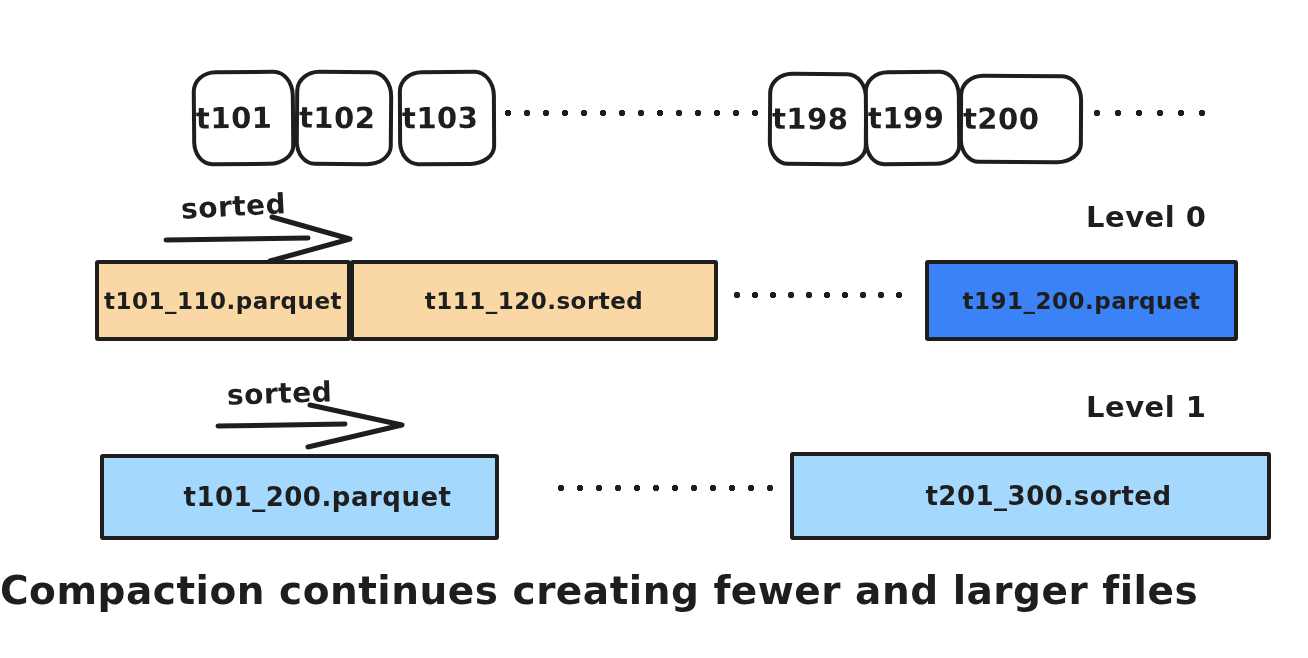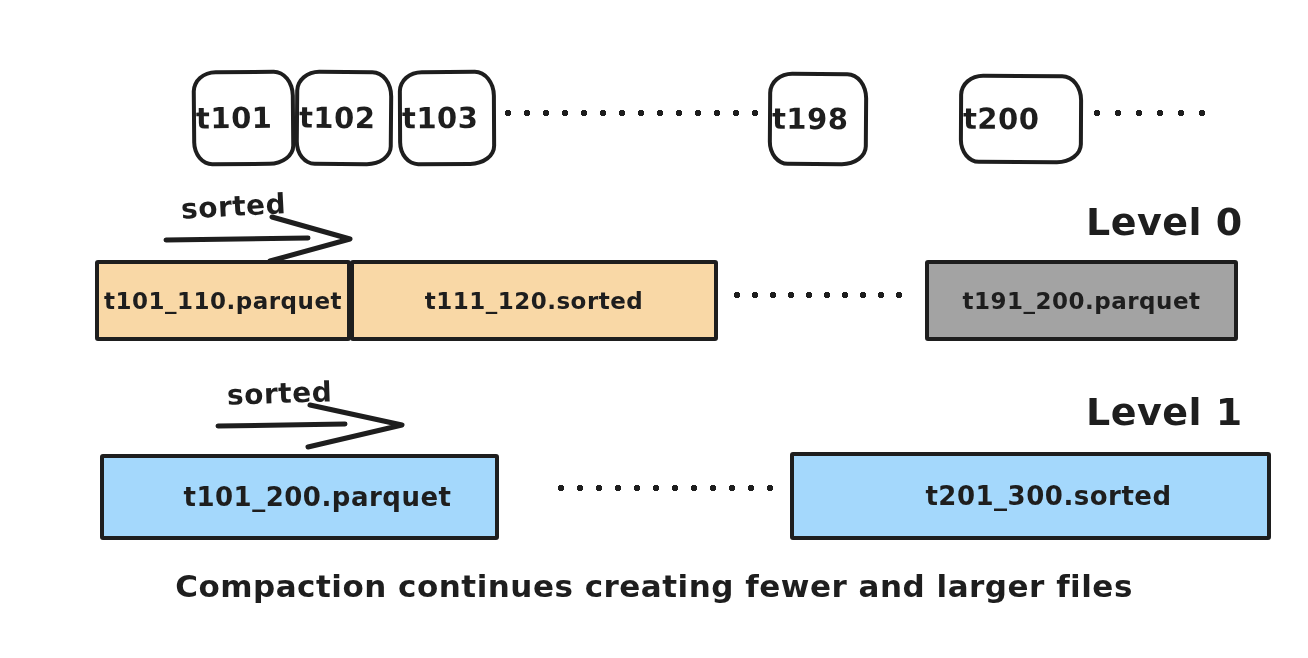--- a/index.html
+++ b/index.html
@@ -45,29 +45,28 @@
     background-repeat: repeat-x;
     background-size: 19px 14px;
   }
   .hand-label {
     position: absolute;
     font-weight: bold;
     white-space: nowrap;
     letter-spacing: 0.5px;
   }
   .sorted-label { font-size: 28px; }
-  .level-label  { font-size: 38px; }
+  .level-label  { font-size: 29px; }
   .arrow { position: absolute; }
   .caption {
     position: absolute;
     left: 0;
     top: 568px;
     width: 100%;
-    text-align: center;
-    font-size: 31px;
+    font-size: 39px;
     font-weight: bold;
     letter-spacing: 0.5px;
     white-space: nowrap;
   }
 </style>
 </head>
 <body>
 
 <div class="canvas">
 
@@ -79,41 +78,44 @@
   </div>
   <div class="chunk" style="left:398px; top:70px; width:90px; height:88px; transform:rotate(-0.3deg);">
     <span>t103</span>
   </div>
 
   <div class="dots" style="left:499px; top:106px; width:266px;"></div>
 
   <div class="chunk" style="left:768px; top:72px; width:92px; height:86px; transform:rotate(0.4deg);">
     <span>t198</span>
   </div>
+  <div class="chunk" style="left:864px; top:70px; width:89px; height:88px; transform:rotate(-0.4deg);">
+    <span>t199</span>
+  </div>
   <div class="chunk" style="left:959px; top:74px; width:116px; height:82px; transform:rotate(0.3deg);">
     <span>t200</span>
   </div>
 
   <div class="dots" style="left:1088px; top:106px; width:128px; background-size:21px 14px;"></div>
 
   <div class="hand-label sorted-label" style="left:181px; top:190px; transform:rotate(-3deg);">sorted</div>
   <svg class="arrow" style="left:160px; top:210px;" width="200" height="55" viewBox="0 0 200 55">
     <line x1="6" y1="30" x2="148" y2="28" stroke="#1e1e1e" stroke-width="5" stroke-linecap="round"></line>
     <polyline points="112,7 190,29 110,51" fill="none" stroke="#1e1e1e" stroke-width="5" stroke-linecap="round" stroke-linejoin="round"></polyline>
   </svg>
   <div class="hand-label level-label" style="left:1086px; top:200px;">Level 0</div>
 
   <div class="file" style="left: 95px; top: 260px; width: 248px; height: 73px; background-color: rgb(249, 216, 166); text-align: center;">
     <span>t101_110.parquet</span>
   </div>
   <div class="file" style="left: 350px; top: 260px; width: 360px; height: 73px; background-color: rgb(249, 216, 166);">
     <span>t111_120.sorted</span>
   </div>
   <div class="dots" style="left:728px; top:288px; width:181px; background-size:18px 14px;"></div>
-  <div class="file" style="left: 925px; top: 260px; width: 305px; height: 73px; background-color: #a3a3a3;">
+  <div class="file" style="left: 925px; top: 260px; width: 305px; height: 73px; background-color: #3b82f6;">
     <span>t191_200.parquet</span>
   </div>
 
   <div class="hand-label sorted-label" style="left:227px; top:377px; transform:rotate(-2deg);">sorted</div>
   <svg class="arrow" style="left:210px; top:399px;" width="200" height="55" viewBox="0 0 200 55">
     <line x1="8" y1="27" x2="135" y2="25" stroke="#1e1e1e" stroke-width="5" stroke-linecap="round"></line>
     <polyline points="100,6 192,26 98,48" fill="none" stroke="#1e1e1e" stroke-width="5" stroke-linecap="round" stroke-linejoin="round"></polyline>
   </svg>
   <div class="hand-label level-label" style="left:1086px; top:390px;">Level 1</div>
 

